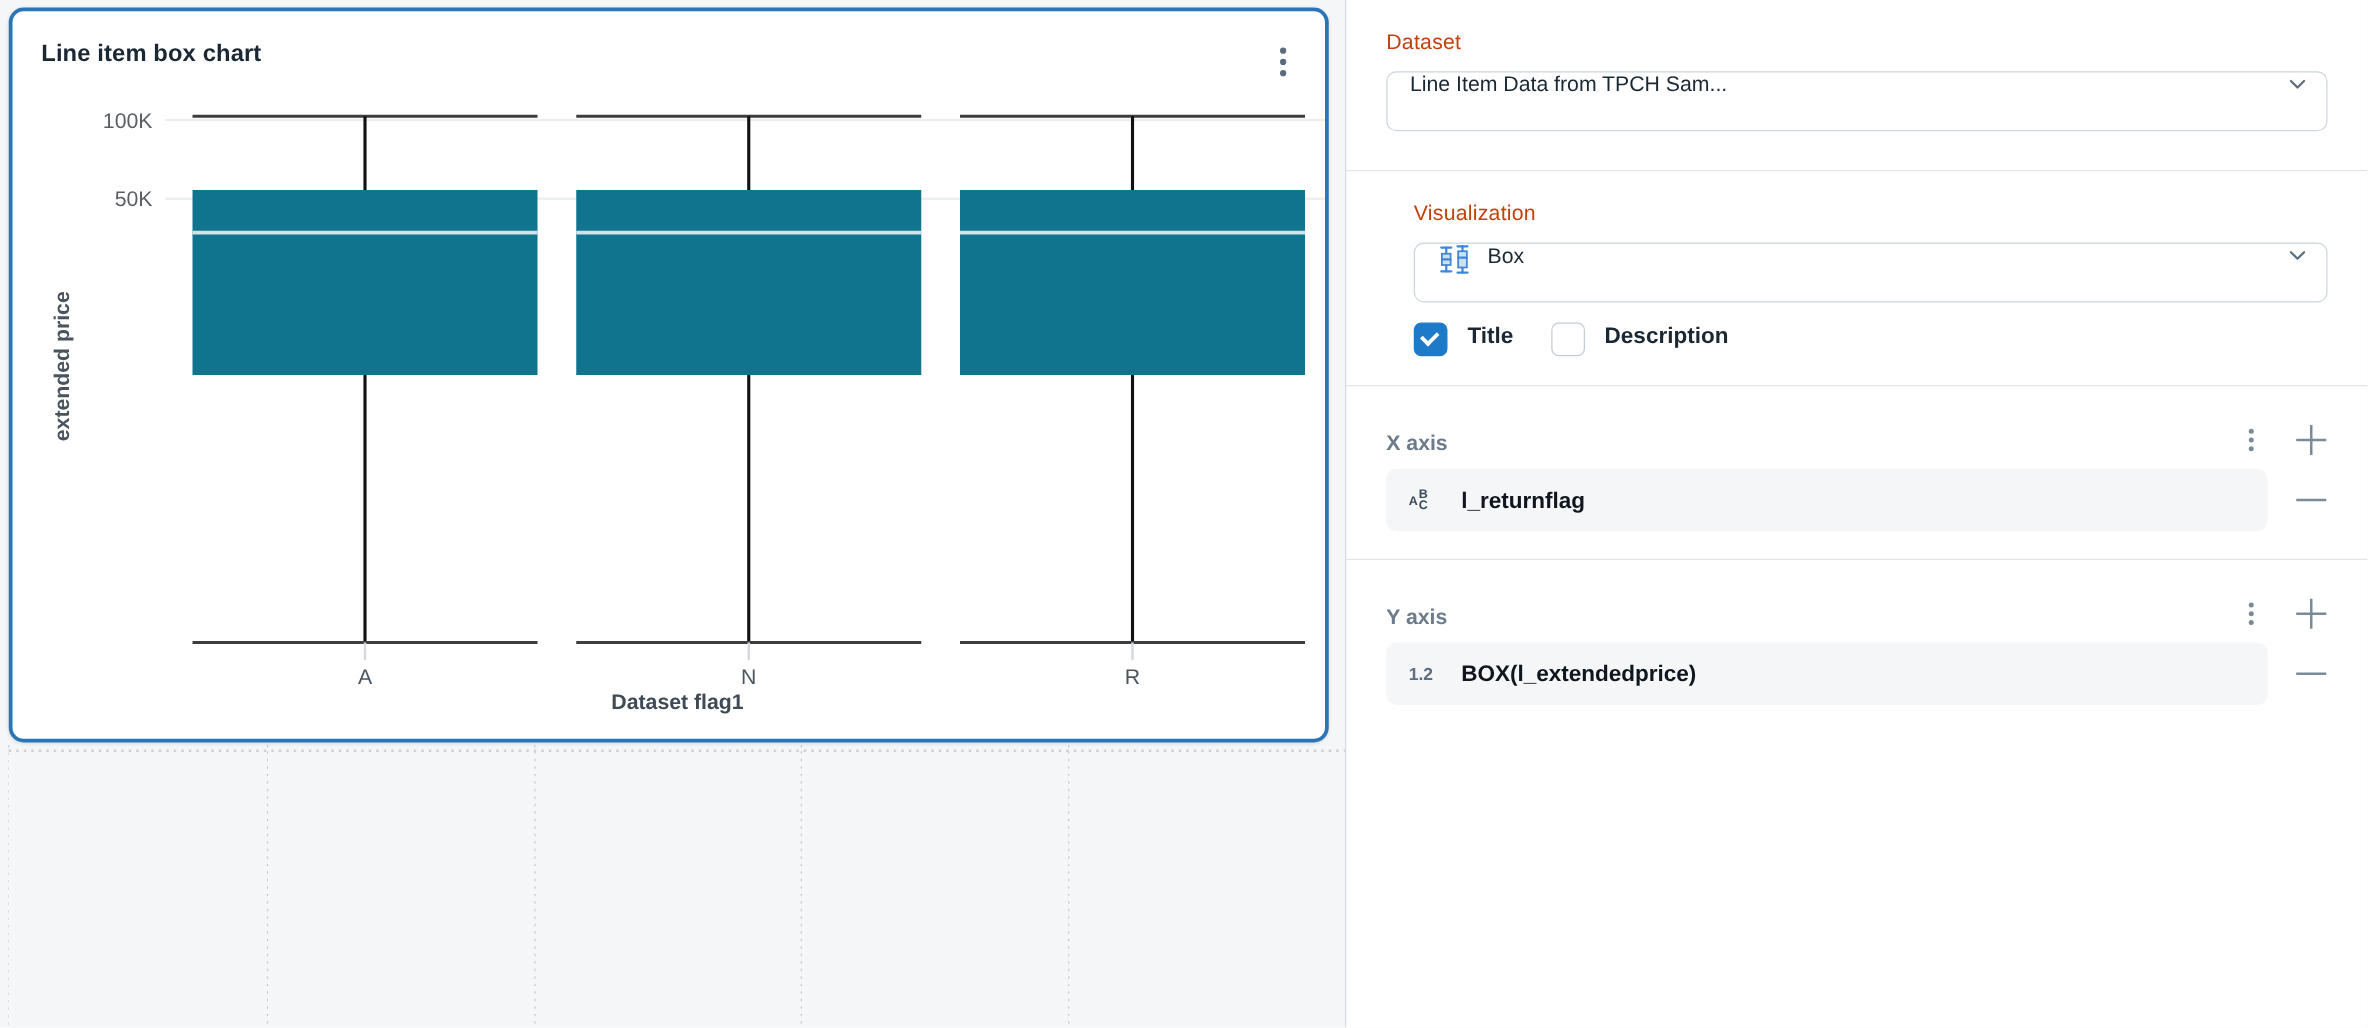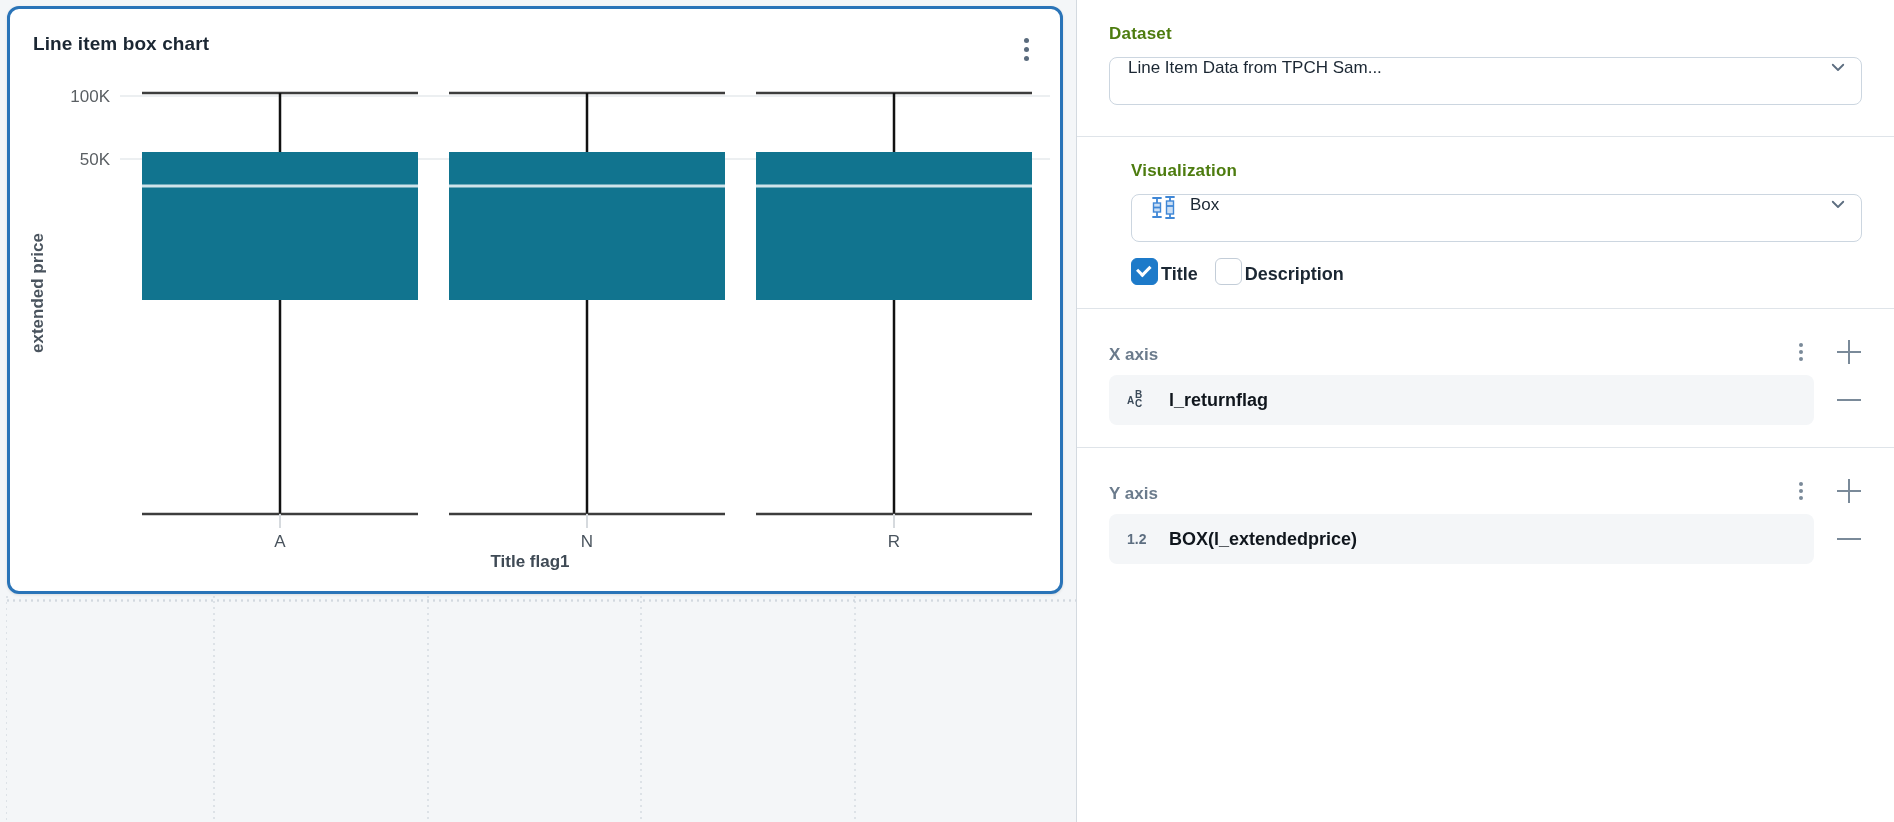--- a/index.html
+++ b/index.html
@@ -60,21 +60,21 @@
   }
   .kebab span {
     display: block; width: 5px; height: 5px;
     border-radius: 50%;
     background: #5a6b7d;
   }
 
   
   .plot-wrap {
     position: absolute;
-    left: 0; top: 56px;
+    left: 12px; top: 56px;
     width: 1056px; height: 526px;
   }
   .yaxis-title {
     position: absolute;
     left: -62px; top: 218px;
     width: 180px;
     transform: rotate(-90deg);
     transform-origin: center center;
     text-align: center;
     font-size: 17px;
@@ -98,22 +98,22 @@
     position: relative;
     flex: 1 1 auto;
     height: 822px;
     background: #ffffff;
     border-left: 1px solid #d4dae0;
     padding: 0 32px;
   }
   .section { padding: 0; }
   .section-label {
     font-size: 17px;
-    font-weight: bold;
-    color: #4d7c0f;
+    font-weight: normal;
+    color: #c2410c;
     letter-spacing: .2px;
   }
   .divider {
     height: 1px;
     background: #dfe4e9;
     margin: 0 -32px;
   }
   .select {
     display: flex;
     align-items: flex-start;
@@ -132,22 +132,22 @@
     overflow: hidden;
   }
   .chev {
     flex: 0 0 auto;
     width: 18px; height: 18px;
     color: #5d6e80;
   }
   .viz-icon { flex: 0 0 auto; margin-right: 12px; display:block; }
 
   .check-row {
-    display: flex; align-items: flex-end;
-    gap: 3px;
+    display: flex; align-items: flex-start;
+    gap: 16px;
     margin-top: 16px;
   }
   .cbox {
     width: 27px; height: 27px;
     border-radius: 6px;
     border: 1px solid #c3cdd8;
     background: #fff;
     display: flex; align-items: center; justify-content: center;
     cursor: pointer;
     flex: 0 0 auto;
@@ -303,21 +303,21 @@
             <rect x="746" y="87" width="276" height="148" fill="#11748f"></rect>
             <line x1="746" y1="121" x2="1022" y2="121" stroke="#cfe3ea" stroke-width="3"></line>
             <line x1="884" y1="235" x2="884" y2="449" stroke="#111" stroke-width="2.5"></line>
             <line x1="746" y1="449" x2="1022" y2="449" stroke="#3d3d3d" stroke-width="2.5"></line>
             <line x1="884" y1="449" x2="884" y2="463" stroke="#d6dade" stroke-width="2"></line>
             <text x="884" y="482" font-family="Liberation Sans, sans-serif" font-size="17" fill="#4a545e" text-anchor="middle">R</text>
           </g>
         </svg>
 
         <div class="yaxis-title">extended price</div>
-        <div class="xaxis-title">Title flag1</div>
+        <div class="xaxis-title">Dataset flag1</div>
       </div>
     </div>
   </div>
 
   <div class="panel">
 
     <div class="section" style="padding-top:24px;">
       <div class="section-label">Dataset</div>
       <div class="select" style="margin-top:13px;">
         <span class="sel-text">Line Item Data from TPCH Sam...</span>

